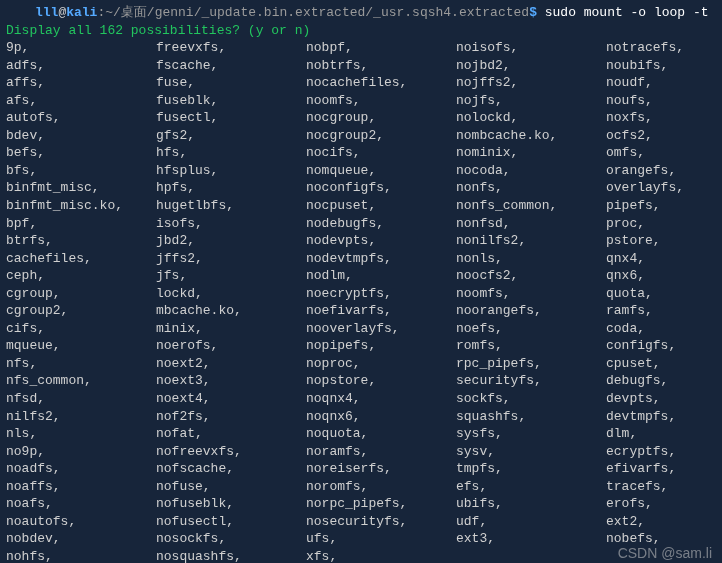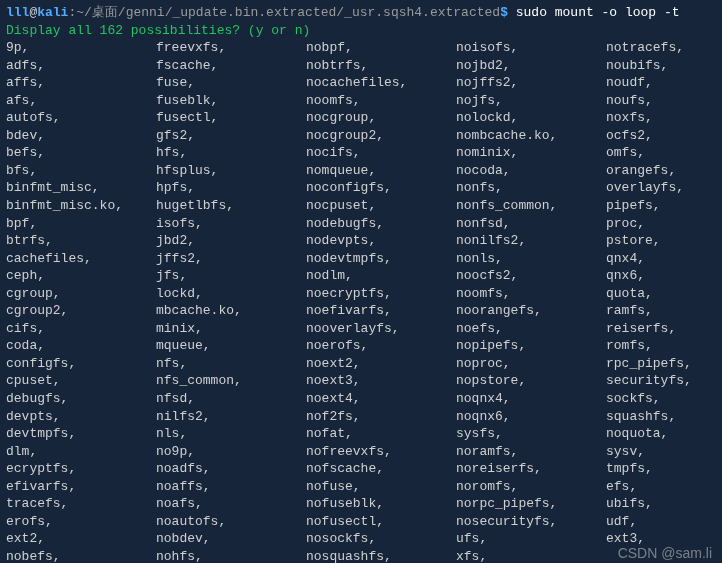--- a/index.html
+++ b/index.html
@@ -8,21 +8,21 @@
     font-family: "Courier New", monospace;
     font-size: 13px;
     color: #d0d0d0;
     width: 722px;
     height: 563px;
     overflow: hidden;
     padding: 4px 6px;
     line-height: 1.35;
     position: relative;
   }
-  .prompt { white-space: pre; }
+  .prompt { white-space: pre; margin-left: 29px; }
   .user { color: #55aaff; font-weight: bold; }
   .at   { color: #d0d0d0; }
   .host { color: #55aaff; font-weight: bold; }
   .path { color: #9a9a9a; }
   .dollar { color: #55aaff; font-weight: bold; }
   .cmd  { color: #ffffff; }
   .question { color: #22c55e; }
   .grid {
     display: grid;
     grid-template-columns: 150px 150px 150px 150px auto;
@@ -123,21 +123,20 @@
     <span class="cell">quota,</span>
     <span class="cell">cgroup2,</span>
     <span class="cell">mbcache.ko,</span>
     <span class="cell">noefivarfs,</span>
     <span class="cell">noorangefs,</span>
     <span class="cell">ramfs,</span>
     <span class="cell">cifs,</span>
     <span class="cell">minix,</span>
     <span class="cell">nooverlayfs,</span>
     <span class="cell">noefs,</span>
-    <span class="cell">reiserfs,</span>
     <span class="cell">coda,</span>
     <span class="cell">mqueue,</span>
     <span class="cell">noerofs,</span>
     <span class="cell">nopipefs,</span>
     <span class="cell">romfs,</span>
     <span class="cell">configfs,</span>
     <span class="cell">nfs,</span>
     <span class="cell">noext2,</span>
     <span class="cell">noproc,</span>
     <span class="cell">rpc_pipefs,</span>
@@ -152,22 +151,22 @@
     <span class="cell">noqnx4,</span>
     <span class="cell">sockfs,</span>
     <span class="cell">devpts,</span>
     <span class="cell">nilfs2,</span>
     <span class="cell">nof2fs,</span>
     <span class="cell">noqnx6,</span>
     <span class="cell">squashfs,</span>
     <span class="cell">devtmpfs,</span>
     <span class="cell">nls,</span>
     <span class="cell">nofat,</span>
+    <span class="cell">noquota,</span>
     <span class="cell">sysfs,</span>
-    <span class="cell">noquota,</span>
     <span class="cell">dlm,</span>
     <span class="cell">no9p,</span>
     <span class="cell">nofreevxfs,</span>
     <span class="cell">noramfs,</span>
     <span class="cell">sysv,</span>
     <span class="cell">ecryptfs,</span>
     <span class="cell">noadfs,</span>
     <span class="cell">nofscache,</span>
     <span class="cell">noreiserfs,</span>
     <span class="cell">tmpfs,</span>

